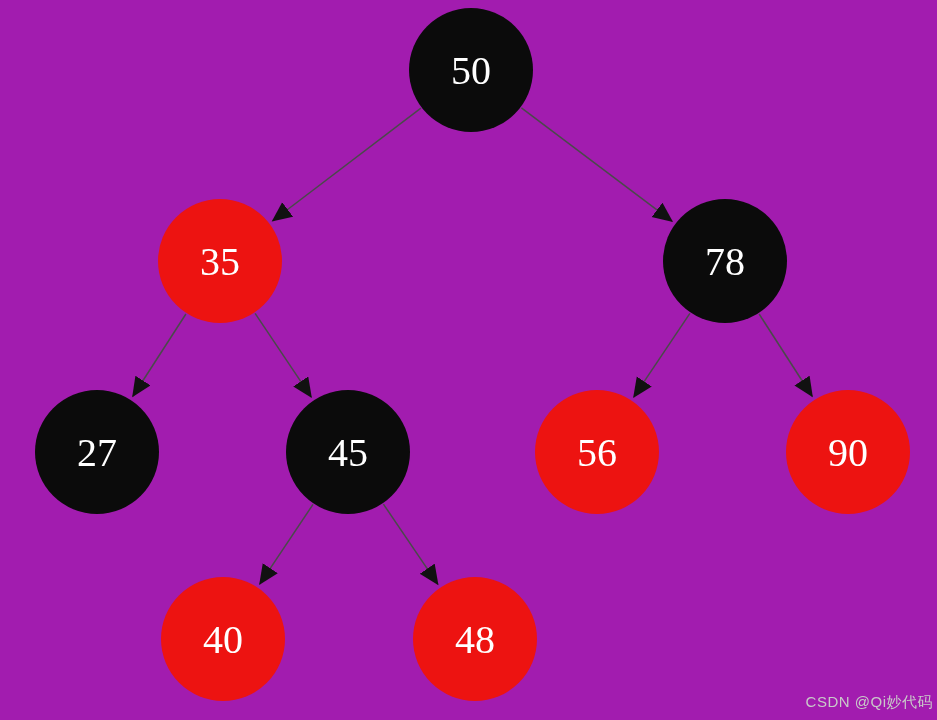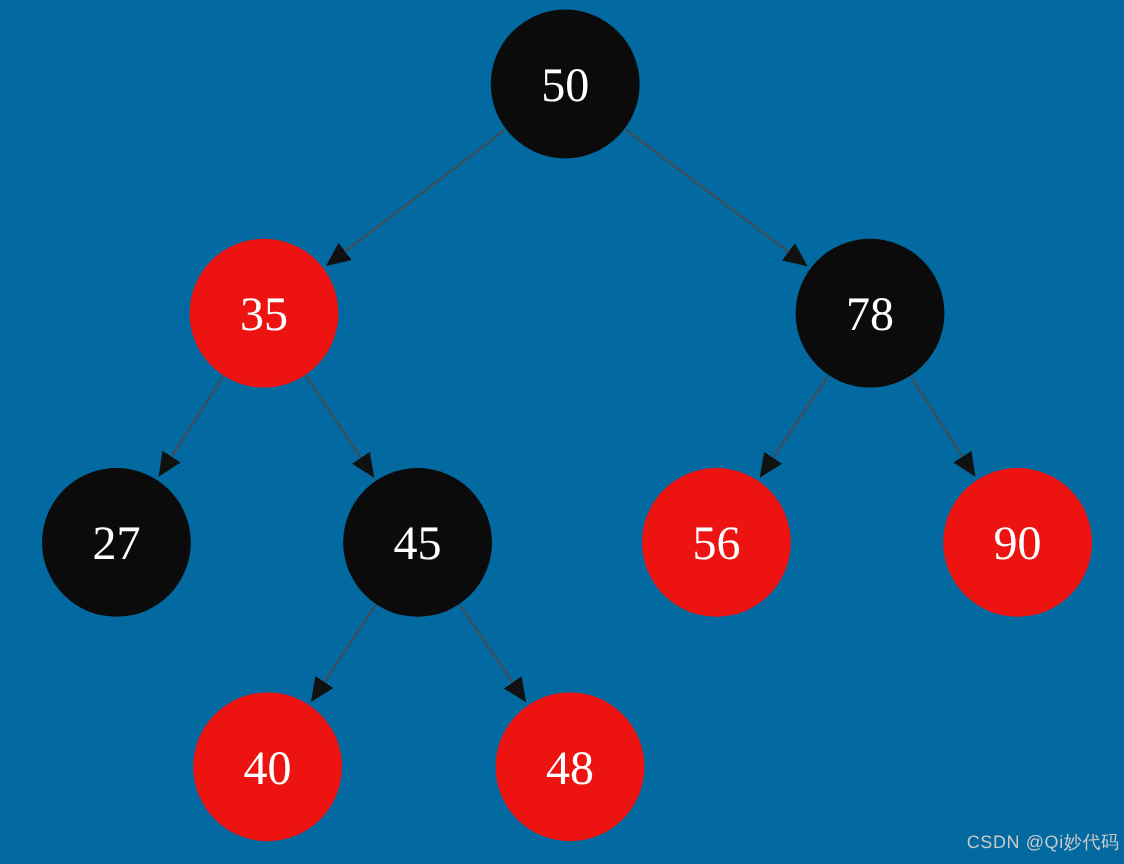--- a/index.html
+++ b/index.html
@@ -5,21 +5,21 @@
   html, body {
     margin: 0;
     padding: 0;
     background: #ffffff;
     font-family: "Liberation Sans", sans-serif;
   }
   .stage {
     position: relative;
     width: 937px;
     height: 720px;
-    background: #0369a1;
+    background: #a21caf;
     overflow: hidden;
   }
   svg.tree {
     position: absolute;
     left: 0;
     top: 0;
     display: block;
   }
   .edge-line {
     fill: none;

